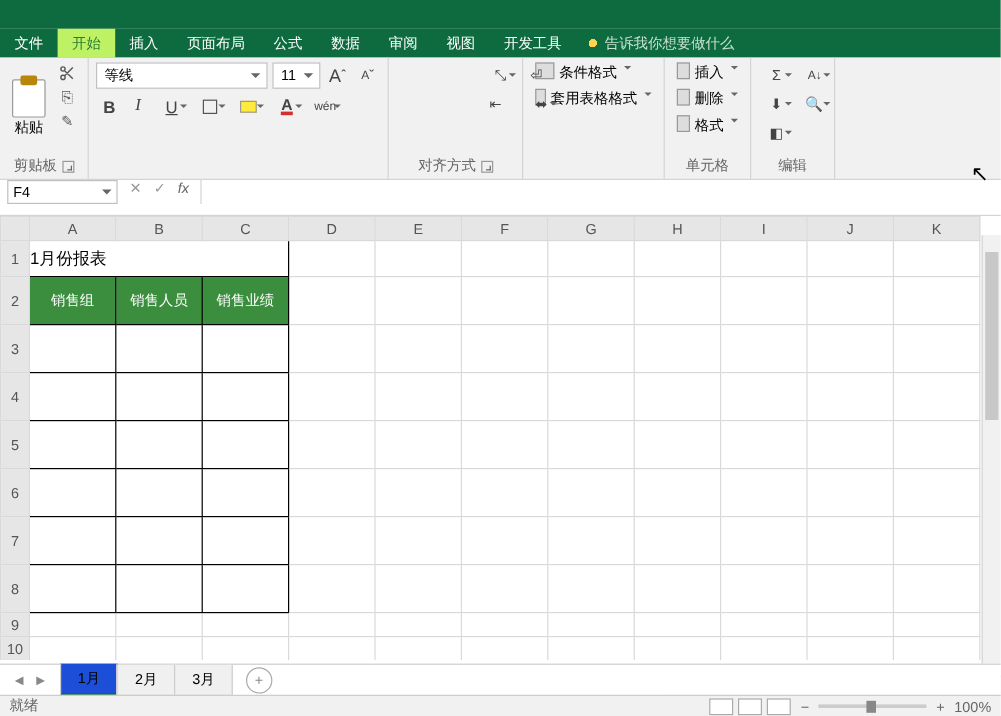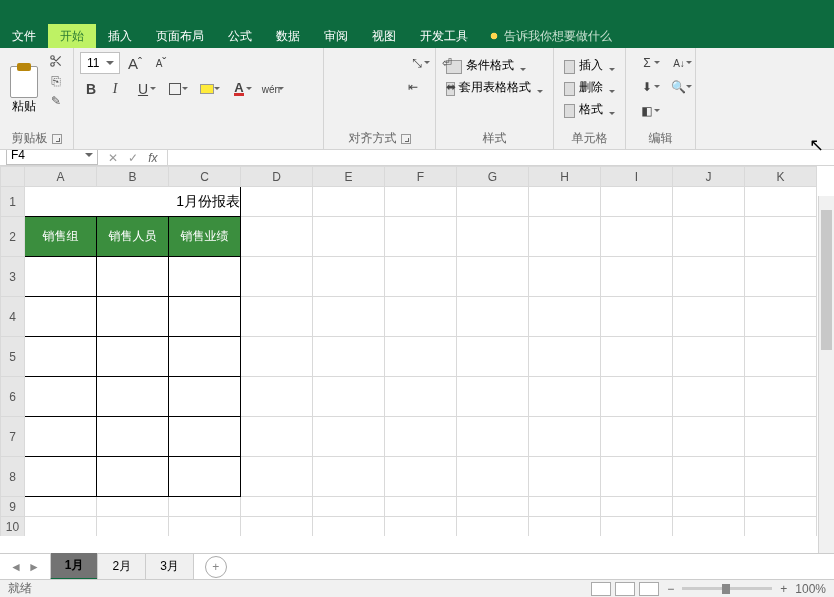--- a/index.html
+++ b/index.html
@@ -38,51 +38,51 @@
 .bigA{font-size:15px}
 .smallA{font-size:10px}
 .align-grid{display:grid;grid-template-columns:repeat(3,22px);grid-template-rows:repeat(2,20px);gap:1px}
 .align-ico{display:flex;flex-direction:column;justify-content:center;gap:2px;padding:3px}
 .align-ico span{height:1px;background:#666;width:100%}
 .align-ico.l span:nth-child(2){width:60%}
 .align-ico.c span:nth-child(2){width:60%;margin:0 auto}
 .align-ico.r span:nth-child(2){width:60%;margin-left:auto}
 .number-body{display:flex;flex-direction:column;gap:2px}
 .styles-body{display:flex;flex-direction:column;gap:0}
-.srow{display:flex;align-items:flex-end;gap:4px;height:22px;cursor:pointer;white-space:nowrap;padding:0 4px}
+.srow{display:flex;align-items:flex-start;gap:4px;height:22px;cursor:pointer;white-space:nowrap;padding:0 4px}
 .srow:after{content:"";border:3px solid transparent;border-top-color:#666;margin-left:2px;margin-top:3px}
 .sico{width:16px;height:14px;background:#ddd;border:1px solid #999}
 .cells-body{display:flex;flex-direction:column;gap:0}
 .edit-body{display:flex;gap:2px}
 .edit-col{display:flex;flex-direction:column;gap:2px}
 .camera{width:30px;height:26px;background:#555;border-radius:3px;position:relative;margin:6px}
 .camera:before{content:"";position:absolute;top:6px;left:9px;width:12px;height:12px;border:2px solid #999;border-radius:50%}
 .cursor-arrow{position:absolute;right:10px;top:86px;font-size:18px;color:#000;z-index:50}
-.namebox-row{height:16px;border-bottom:1px solid #d4d4d4;display:flex;align-items:flex-end;background:#fff}
+.namebox-row{height:30px;border-bottom:1px solid #d4d4d4;display:flex;align-items:flex-start;background:#fff}
 .namebox{width:92px;height:20px;border:1px solid #c0c0c0;margin-left:6px;padding:0 4px;display:flex;align-items:center;justify-content:space-between;background:#fff}
 .namebox:after{content:"";border:4px solid transparent;border-top-color:#666;margin-top:4px}
 .fx-btns{display:flex;align-items:center;gap:10px;padding:0 10px;color:#999}
 .fx-btns .fx{font-style:italic;color:#666}
 .formula-input{flex:1;height:20px;border-left:1px solid #d4d4d4;padding:0 6px}
 .grid-wrap{position:relative;height:370px;overflow:hidden}
 .gtable{border-collapse:collapse;table-layout:fixed}
 .gtable th,.gtable td{border:1px solid #d9d9d9;background:#fff;height:20px;padding:0;font-weight:normal}
 .gtable .colh{background:#e6e6e6;color:#555;text-align:center;height:20px;font-size:12px}
 .gtable .rowh{background:#e6e6e6;color:#555;text-align:center;width:24px;font-size:12px}
 .gtable .corner{background:#e6e6e6;width:24px}
 .gtable td.data{height:40px}
 .gtable td.r1{height:30px}
-.merged-title{text-align:right;font-weight:bold;font-size:14px;border:1px solid #000!important}
+.merged-title{text-align:left;font-weight:bold;font-size:14px;border:1px solid #000!important}
 .hdr{background:#3b8e3e!important;color:#fff;text-align:center;font-weight:bold;border:1px solid #000!important}
 .bordered{border:1px solid #000!important}
 .sheet-tabs{position:absolute;bottom:18px;left:0;right:0;height:26px;background:#fff;border-top:1px solid #ccc;display:flex;align-items:center}
 .tab-nav{display:flex;gap:2px;padding:0 8px;color:#888}
 .tab-nav span{cursor:pointer;padding:2px}
 .sheet-tab{padding:4px 14px;border:1px solid #ccc;border-top:none;background:#f0f0f0;cursor:pointer;margin-right:-1px}
-.sheet-tab.active{background:#737373;border-bottom:2px solid #0d6b3f;font-weight:bold}
+.sheet-tab.active{background:#1d4ed8;border-bottom:2px solid #0d6b3f;font-weight:normal}
 .new-sheet{width:22px;height:22px;border:1px solid #aaa;border-radius:50%;display:flex;align-items:center;justify-content:center;margin-left:12px;color:#888;cursor:pointer}
 .statusbar{position:absolute;bottom:0;left:0;right:0;height:18px;background:#f1f1f1;border-top:1px solid #ccc;display:flex;align-items:center;padding:0 8px;color:#666;font-size:11px;justify-content:space-between}
 .zoom{display:flex;align-items:center;gap:8px}
 .zoom-track{width:90px;height:3px;background:#ccc;position:relative}
 .zoom-thumb{position:absolute;left:40px;top:-3px;width:8px;height:10px;background:#888}
 .viewbtns{display:flex;gap:4px}
 .viewbtns span{width:20px;height:14px;border:1px solid #aaa;background:#fff}
 .scroll-v{position:absolute;right:0;top:196px;width:16px;bottom:44px;background:#f1f1f1;border-left:1px solid #d4d4d4}
 .scroll-v .thumb{position:absolute;top:14px;left:2px;right:2px;height:140px;background:#c8c8c8}
 .scroll-h{position:absolute;bottom:18px;right:0;height:16px;width:280px;background:#f1f1f1;border-top:1px solid #d4d4d4}
@@ -128,20 +128,23 @@
     </div>
     <div class="rgroup-label">
         <span>剪贴板</span>
         <span class="dlaunch"></span>
       </div>
   </div>
 
   <div class="rgroup" style="width:250px">
     <div style="display:flex;flex-direction:column">
       <div class="font-row1">
+        <div class="combo" style="width:148px">
+            <span>等线</span>
+          </div>
         <div class="combo" style="width:40px">
             <span>11</span>
           </div>
         <div class="tbtn">
             <span class="bigA">A</span>
             <sup>ˆ</sup>
           </div>
         <div class="tbtn">
             <span class="smallA">A</span>
             <sup>ˇ</sup>
@@ -239,23 +242,20 @@
     <div class="styles-body">
       <div class="srow">
           <span class="sico"></span>
           <span>条件格式</span>
         </div>
       <div class="srow">
           <span class="sico"></span>
           <span>套用表格格式</span>
         </div>
     </div>
-    <div class="rgroup-label">
-        <span>样式</span>
-      </div>
   </div>
 
   <div class="rgroup" style="width:72px">
     <div class="cells-body">
       <div class="srow">
           <span class="sico"></span>
           <span>插入</span>
         </div>
       <div class="srow">
           <span class="sico"></span>

